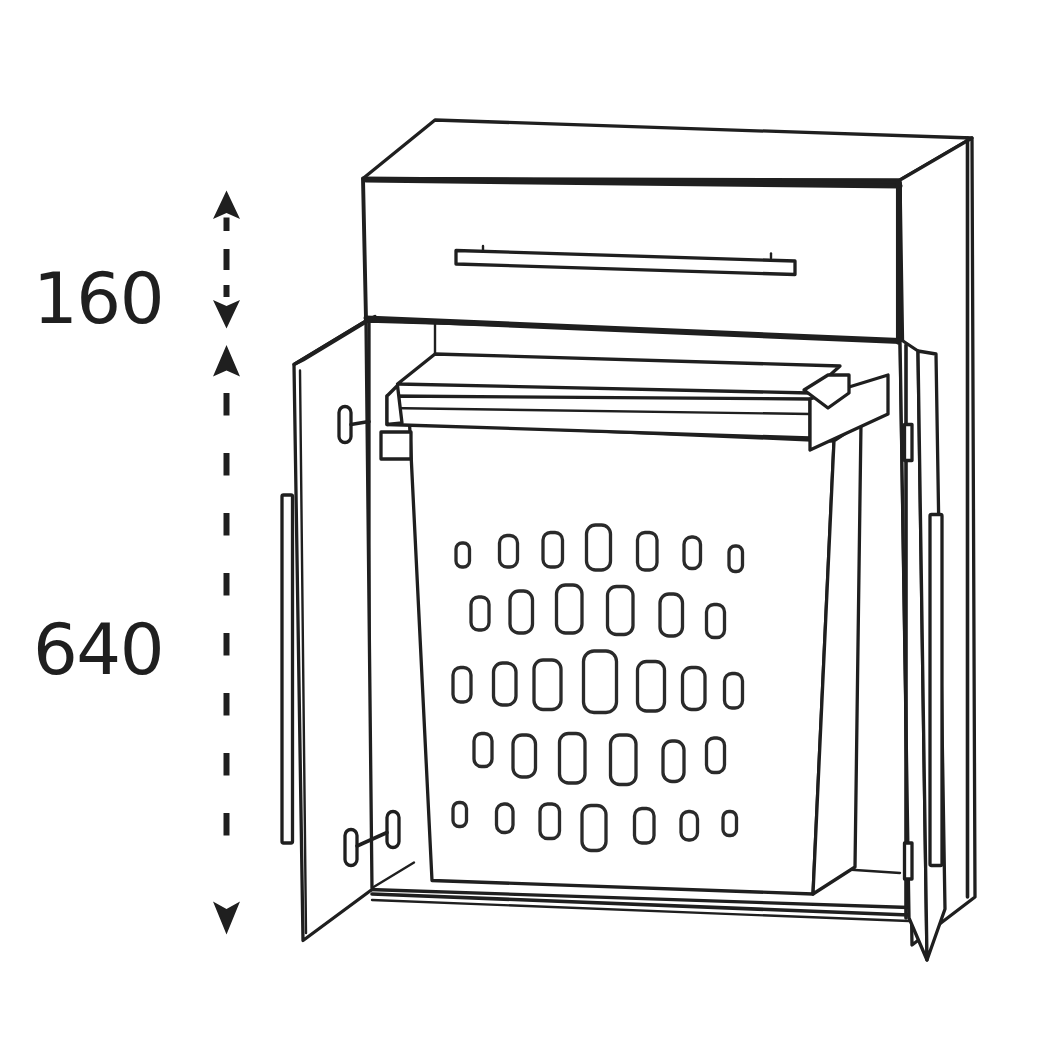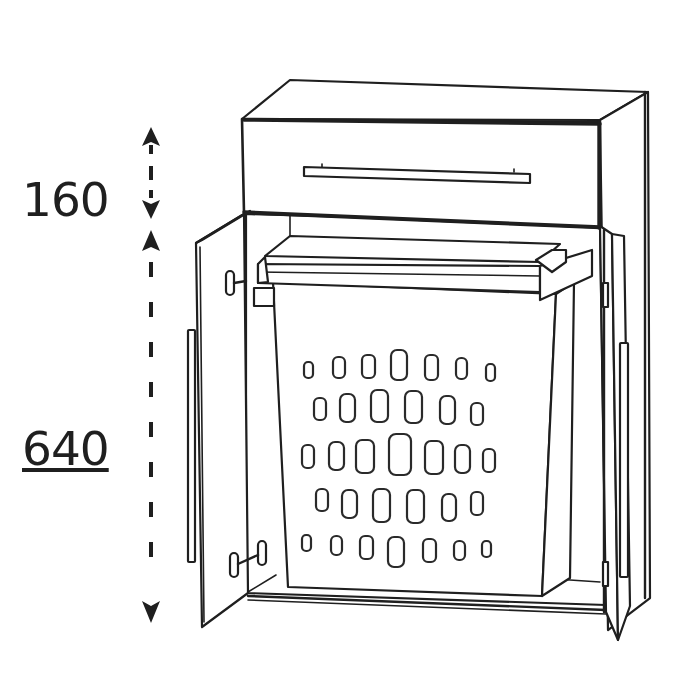--- a/index.html
+++ b/index.html
@@ -1,19 +1,19 @@
 <!DOCTYPE html>
 <html><head>
   <meta charset="utf-8">
   <style>
     html, body { margin: 0; padding: 0; background: #ffffff; }
     body { width: 700px; height: 700px; position: relative; overflow: hidden; font-family: "DejaVu Sans", "Liberation Sans", sans-serif; }
     .dim-label { position: absolute; font-family: "DejaVu Sans", "Liberation Sans", sans-serif; color: #1f1f1f; font-size: 47px; letter-spacing: -1px; line-height: 1; }
     #dim-top-label { left: 22px; top: 148px; margin-top: 28px; }
-    #dim-bottom-label { left: 22px; top: 425px; text-decoration: underline; }
+    #dim-bottom-label { left: 22px; top: 410px; }
     svg { position: absolute; left: 0; top: 0; }
     .ln { fill: none; stroke: #1f1f1f; stroke-width: 2.4; stroke-linejoin: round; stroke-linecap: round; }
     .ln-thick { fill: none; stroke: #1f1f1f; stroke-width: 3.4; stroke-linejoin: round; stroke-linecap: round; }
     .ln-thin { fill: none; stroke: #1f1f1f; stroke-width: 1.6; stroke-linejoin: round; stroke-linecap: round; }
     .fill-w { fill: #ffffff; stroke: #1f1f1f; stroke-width: 2.2; stroke-linejoin: round; }
     .hole { fill: #ffffff; stroke: #2a2a2a; stroke-width: 2.2; }
     .dash { stroke: #1f1f1f; stroke-width: 4; stroke-linecap: butt; }
     .arrow { fill: #1f1f1f; }
   </style>
 </head>

